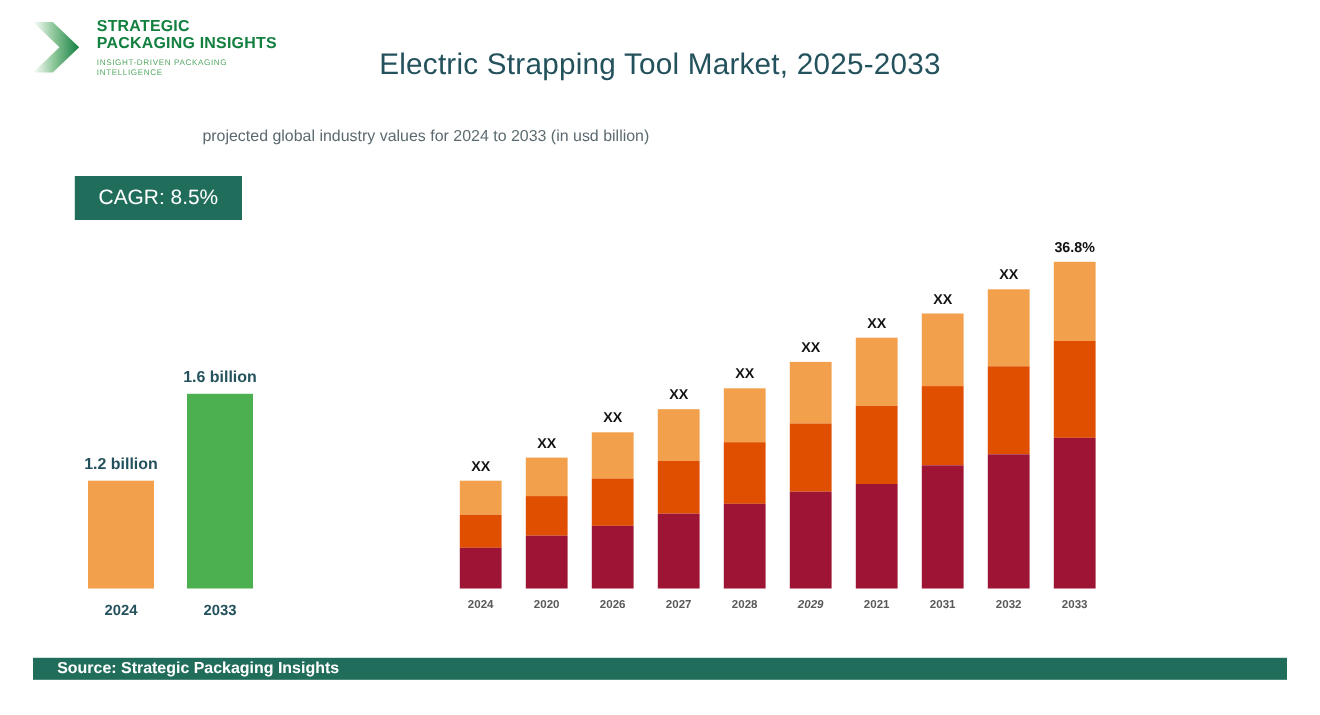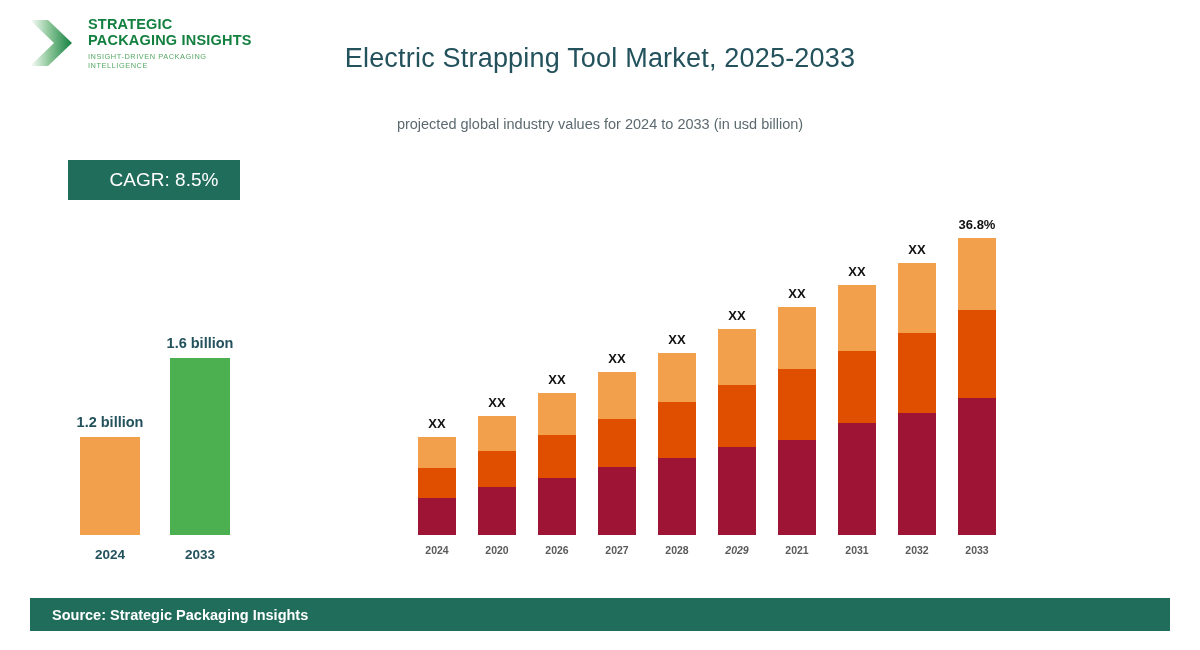--- a/index.html
+++ b/index.html
@@ -22,29 +22,29 @@
     margin-top:4px;color:#55a864;font-size:7.4px;letter-spacing:.55px;
     font-family:"Liberation Sans", sans-serif;
   }
 
   
   .title{
     position:absolute;left:200px;top:43px;width:800px;text-align:center;
     font-size:27px;color:#23515c;font-weight:normal;letter-spacing:.2px;
   }
   .subtitle{
-    position:absolute;left:200px;top:116px;width:800px;text-align:center;
+    position:absolute;left:184px;top:116px;width:800px;text-align:left;
     font-size:14.5px;color:#5c6a70;
   }
 
   
   .cagr-badge{
     position:absolute;left:68px;top:160px;width:152px;height:40px;
     background:#216d5b;color:#ffffff;font-size:19px;
-    display:flex;align-items:center;justify-content:center;padding-left:20px;
+    display:flex;align-items:center;justify-content:center;
   }
 
   
   .cmp{position:absolute;left:60px;top:310px;width:200px;height:260px;}
   .cmp-bar{position:absolute;bottom:35px;width:60px;}
   .cmp-bar.a{left:20px;background:#F2A04B;height:98px;}
   .cmp-bar.b{left:110px;background:#4CAF50;height:177px;}
   .cmp-val{
     position:absolute;text-align:center;width:120px;
     font-size:14.5px;font-weight:bold;color:#23515c;
@@ -69,21 +69,21 @@
     position:absolute;left:-16px;width:70px;text-align:center;
     font-size:13px;font-weight:bold;color:#111111;
   }
   .sbar-year{
     position:absolute;left:-16px;bottom:4px;width:70px;text-align:center;
     font-size:10.5px;font-weight:bold;color:#5a5a5a;
   }
 
   
   .footer{
-    position:absolute;left:30px;top:598px;width:1140px;height:33px;
+    position:absolute;left:30px;top:598px;width:1140px;height:20px;
     background:#216d5b;display:flex;align-items:center;text-align:center;
   }
   .footer-src{
     position:absolute;left:22px;color:#ffffff;font-size:14.5px;font-weight:bold;
   }
   .footer-contact{
     position:absolute;right:22px;color:#ffffff;font-size:14.5px;font-weight:bold;
   }
 </style>
 </head>

